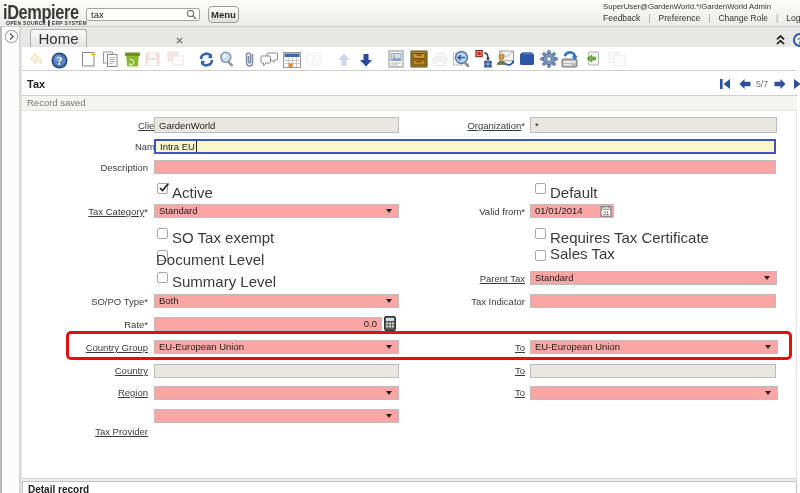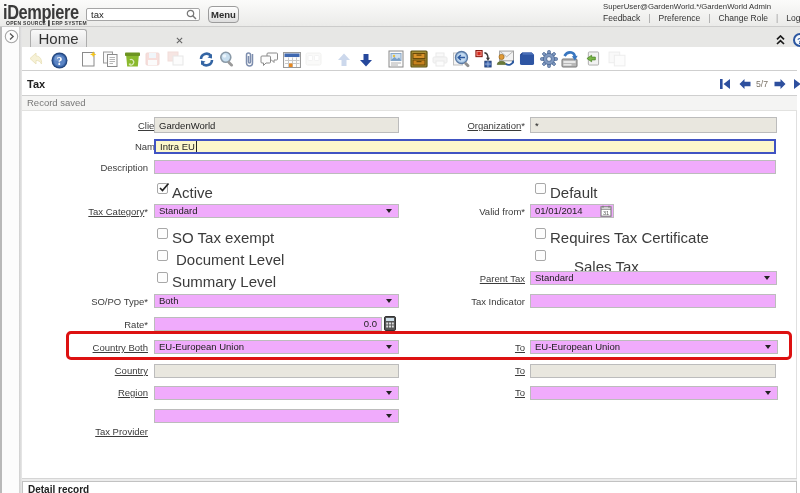--- a/index.html
+++ b/index.html
@@ -2,21 +2,21 @@
 <html><head>
 <meta charset="utf-8">
 <style>
 * { margin:0; padding:0; box-sizing:border-box; }
 html,body { width:800px; height:493px; overflow:hidden; background:#fff;
   font-family:"Liberation Sans", sans-serif; }
 #page { position:relative; width:800px; height:493px; }
 .abs { position:absolute; }
 .lbl { position:absolute; font-size:9.5px; color:#3b3b3b; text-align:right; white-space:nowrap; }
 .ul { text-decoration:underline; }
-.fld { position:absolute; height:14px; border:1px solid #bcbcbc; background:#f0abfc;
+.fld { position:absolute; height:14px; border:1px solid #bcbcbc; background:#fca5a5;
   font-size:9.5px; line-height:12px; padding:0 4px; color:#222; white-space:nowrap; overflow:hidden; }
 .tall { height:16px; line-height:15px; }
 .ro { background:#e9e7df; }
 .arr { position:absolute; width:0; height:0; border-left:3.5px solid transparent;
   border-right:3.5px solid transparent; border-top:4px solid #222; }
 .cb { position:absolute; width:11px; height:11px; border:1px solid #a8a8a8;
   background:#fdfdfd; border-radius:2px; }
 .cblbl { position:absolute; font-size:15px; color:#3b3b3b; white-space:nowrap; }
 </style>
 </head>
@@ -313,23 +313,23 @@
   <line x1="1" y1="4.2" x2="11" y2="4.2" stroke="#7a7a7a"></line>
   <text x="6" y="10" font-size="5.5" fill="#555" text-anchor="middle" font-family="Liberation Sans">31</text>
 </svg>
 
 <div class="cb" style="left:157px;top:228px;"></div>
 <div class="cblbl" style="left:172px;top:229px;">SO Tax exempt</div>
 <div class="cb" style="left:535px;top:228px;"></div>
 <div class="cblbl" style="left:550px;top:229px;">Requires Tax Certificate</div>
 
 <div class="cb" style="left:157px;top:250px;"></div>
-<div class="cblbl" style="left:176px;top:251px;">Document Level</div>
+<div class="cblbl" style="left:156px;top:251px;">Document Level</div>
 <div class="cb" style="left:535px;top:250px;"></div>
-<div class="cblbl" style="left:550px;top:258px;margin-left:24px;">Sales Tax</div>
+<div class="cblbl" style="left:550px;top:245px;">Sales Tax</div>
 
 <div class="cb" style="left:157px;top:272px;"></div>
 <div class="cblbl" style="left:172px;top:273px;">Summary Level</div>
 <div class="lbl" style="left:397px;top:273px;width:128px;"><span class="ul">Parent Tax</span></div>
 <div class="fld" style="left:530px;top:271px;width:247px;">Standard</div>
 <div class="arr" style="left:764px;top:276px;"></div>
 
 <div class="lbl" style="left:20px;top:296px;width:128px;">SO/PO Type*</div>
 <div class="fld" style="left:154px;top:294px;width:245px;">Both</div>
 <div class="arr" style="left:386px;top:299px;"></div>
@@ -344,21 +344,21 @@
   <rect x="2.2" y="6.5" width="2" height="2" fill="#ddd"></rect>
         <rect x="5" y="6.5" width="2" height="2" fill="#ddd"></rect>
         <rect x="7.8" y="6.5" width="2" height="2" fill="#ddd"></rect>
   <rect x="2.2" y="9.5" width="2" height="2" fill="#ddd"></rect>
         <rect x="5" y="9.5" width="2" height="2" fill="#ddd"></rect>
         <rect x="7.8" y="9.5" width="2" height="2" fill="#ddd"></rect>
 </svg>
 
 <div class="abs" style="left:66px;top:331px;width:726px;height:29px;border:3px solid #dd1111;border-radius:5px;"></div>
 
-<div class="lbl" style="left:20px;top:342px;width:128px;"><span class="ul">Country Both</span></div>
+<div class="lbl" style="left:20px;top:342px;width:128px;"><span class="ul">Country Group</span></div>
 <div class="fld" style="left:154px;top:340px;width:245px;">EU-European Union</div>
 <div class="arr" style="left:386px;top:345px;"></div>
 <div class="lbl" style="left:397px;top:342px;width:128px;"><span class="ul">To</span></div>
 <div class="fld" style="left:530px;top:340px;width:248px;">EU-European Union</div>
 <div class="arr" style="left:765px;top:345px;"></div>
 
 <div class="lbl" style="left:20px;top:365px;width:128px;"><span class="ul">Country</span></div>
 <div class="fld ro" style="left:154px;top:364px;width:245px;"></div>
 <div class="lbl" style="left:397px;top:365px;width:128px;"><span class="ul">To</span></div>
 <div class="fld ro" style="left:530px;top:364px;width:246px;"></div>

